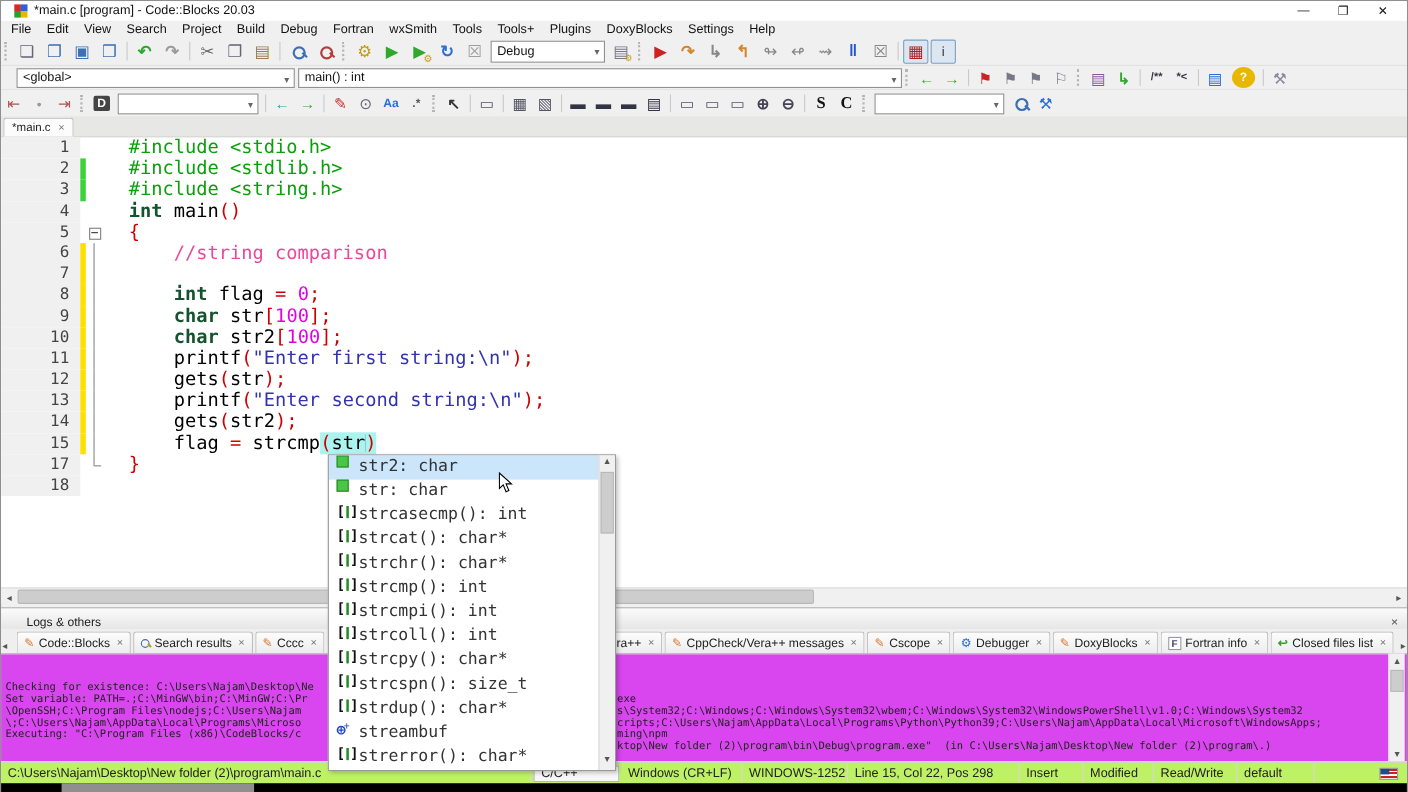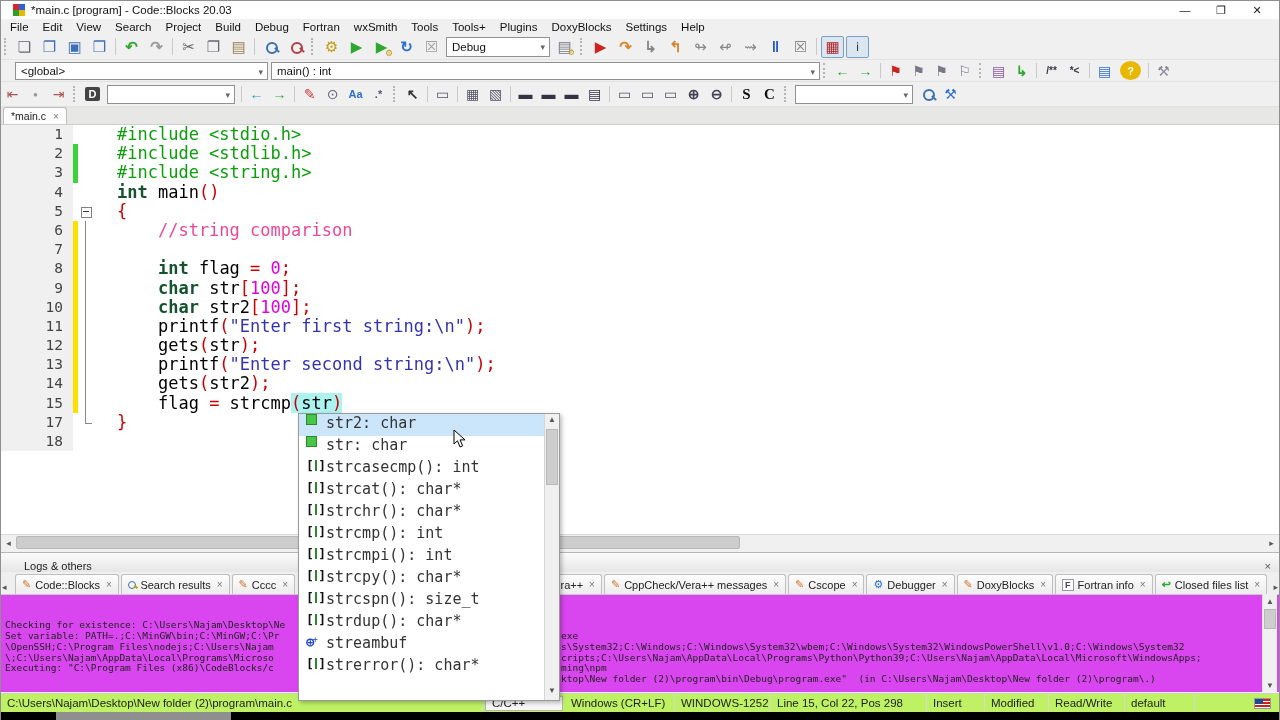--- a/index.html
+++ b/index.html
@@ -573,20 +573,24 @@
         <div class="pk-row">
           <span class="pk pk-func"><i></i></span>
           <span>strcmp(): int</span>
         </div>
 
         <div class="pk-row">
           <span class="pk pk-func"><i></i></span>
           <span>strcmpi(): int</span>
         </div>
 
+        <div class="pk-row">
+          <span class="pk pk-func"><i></i></span>
+          <span>strcoll(): int</span>
+        </div>
 
         <div class="pk-row">
           <span class="pk pk-func"><i></i></span>
           <span>strcpy(): char*</span>
         </div>
 
         <div class="pk-row">
           <span class="pk pk-func"><i></i></span>
           <span>strcspn(): size_t</span>
         </div>

